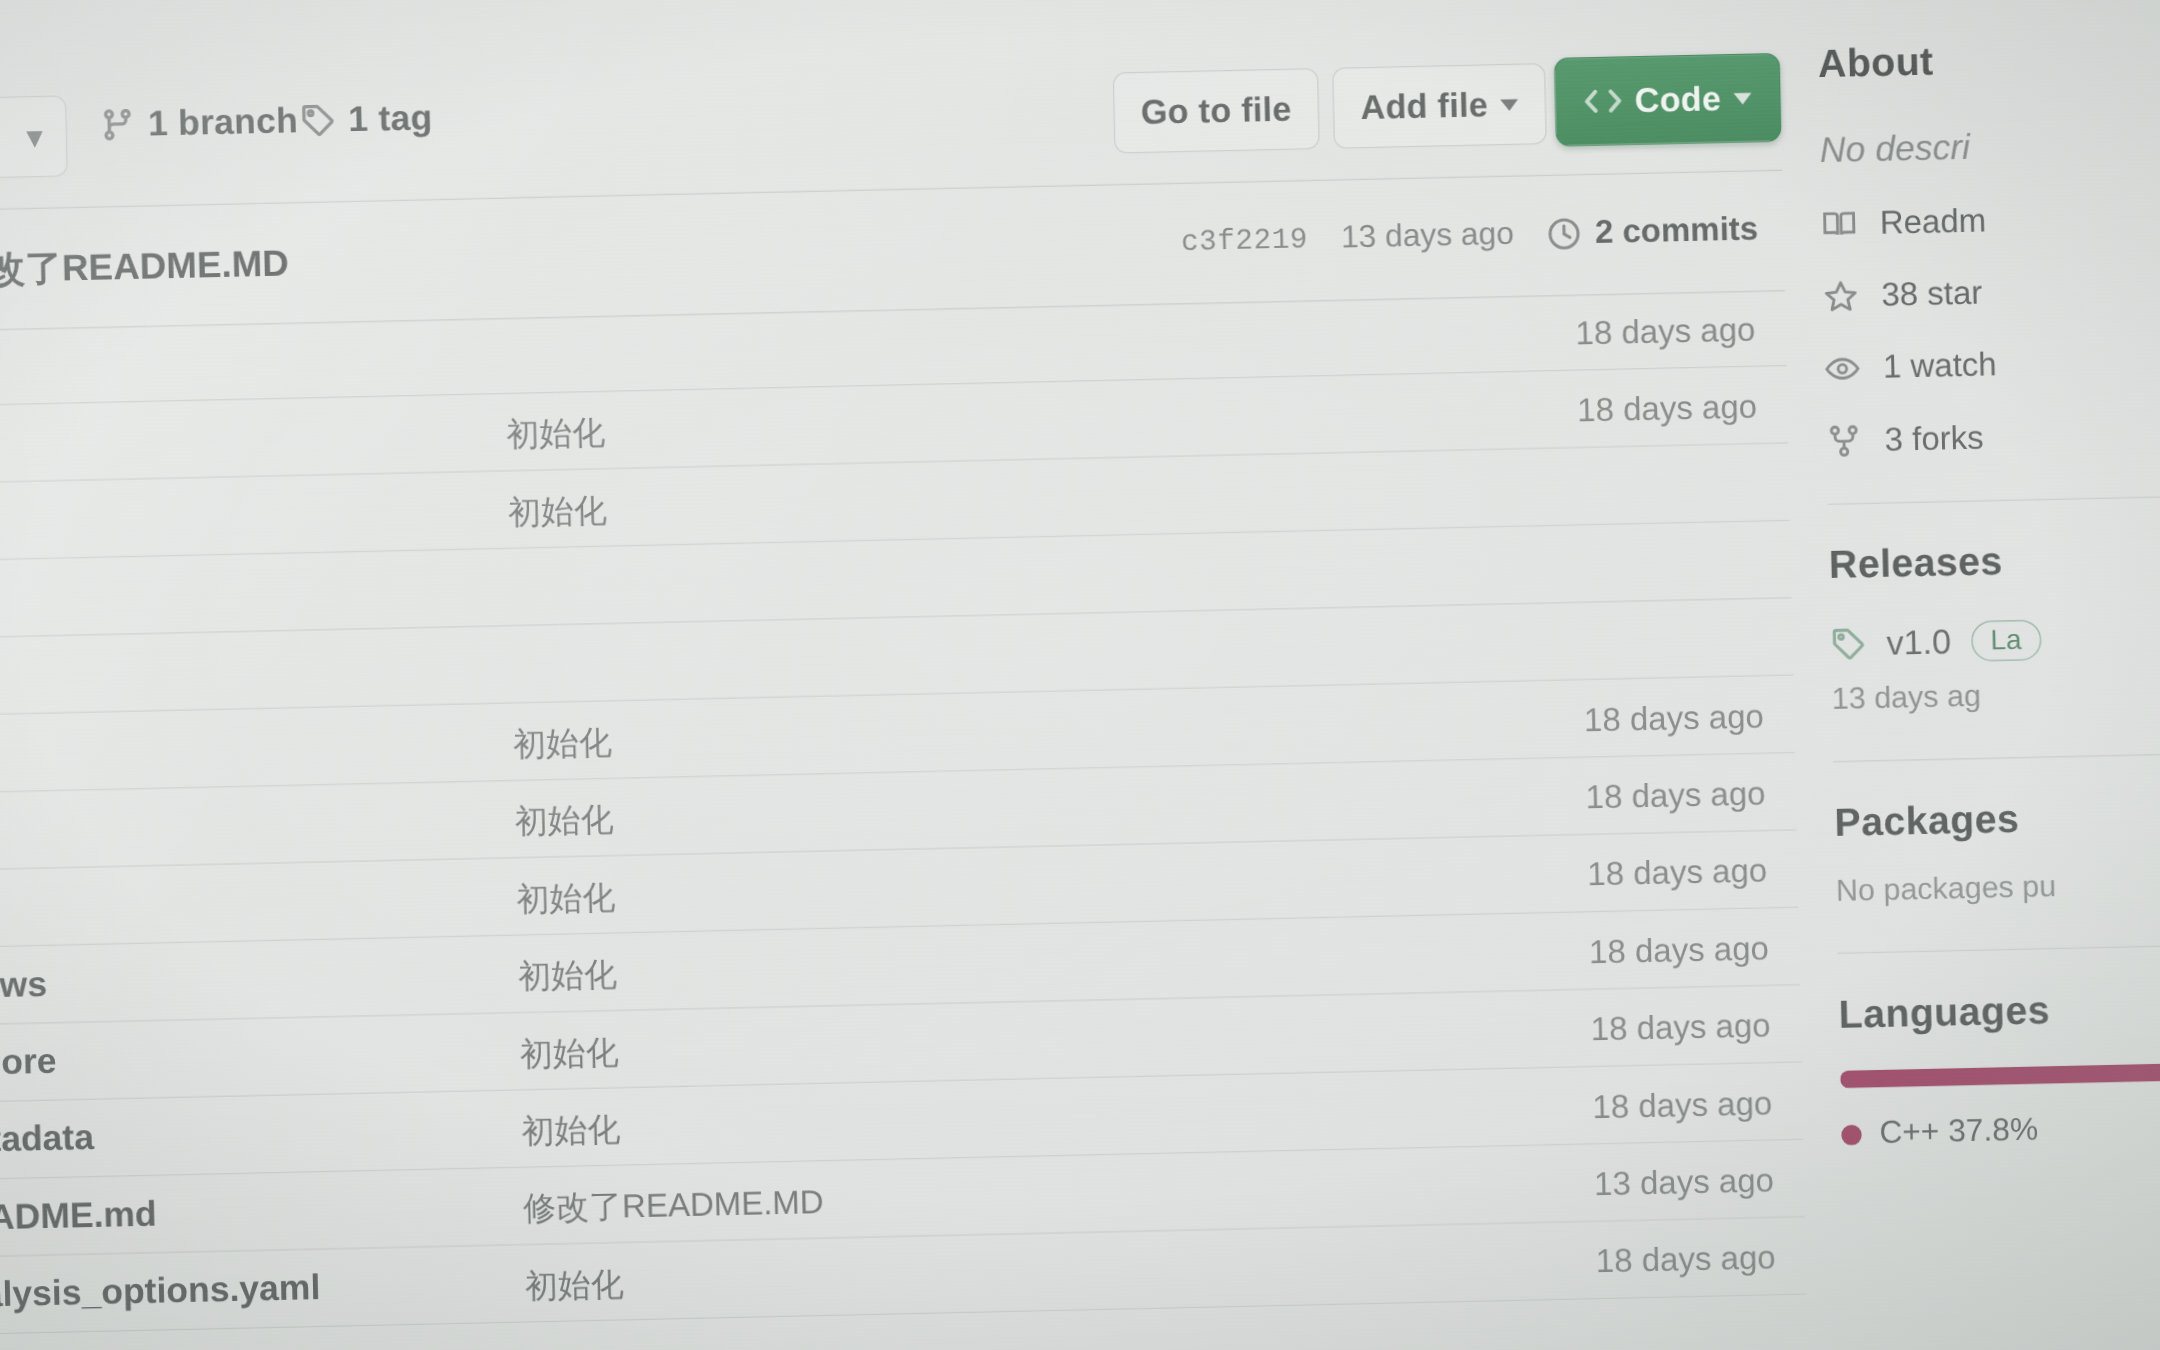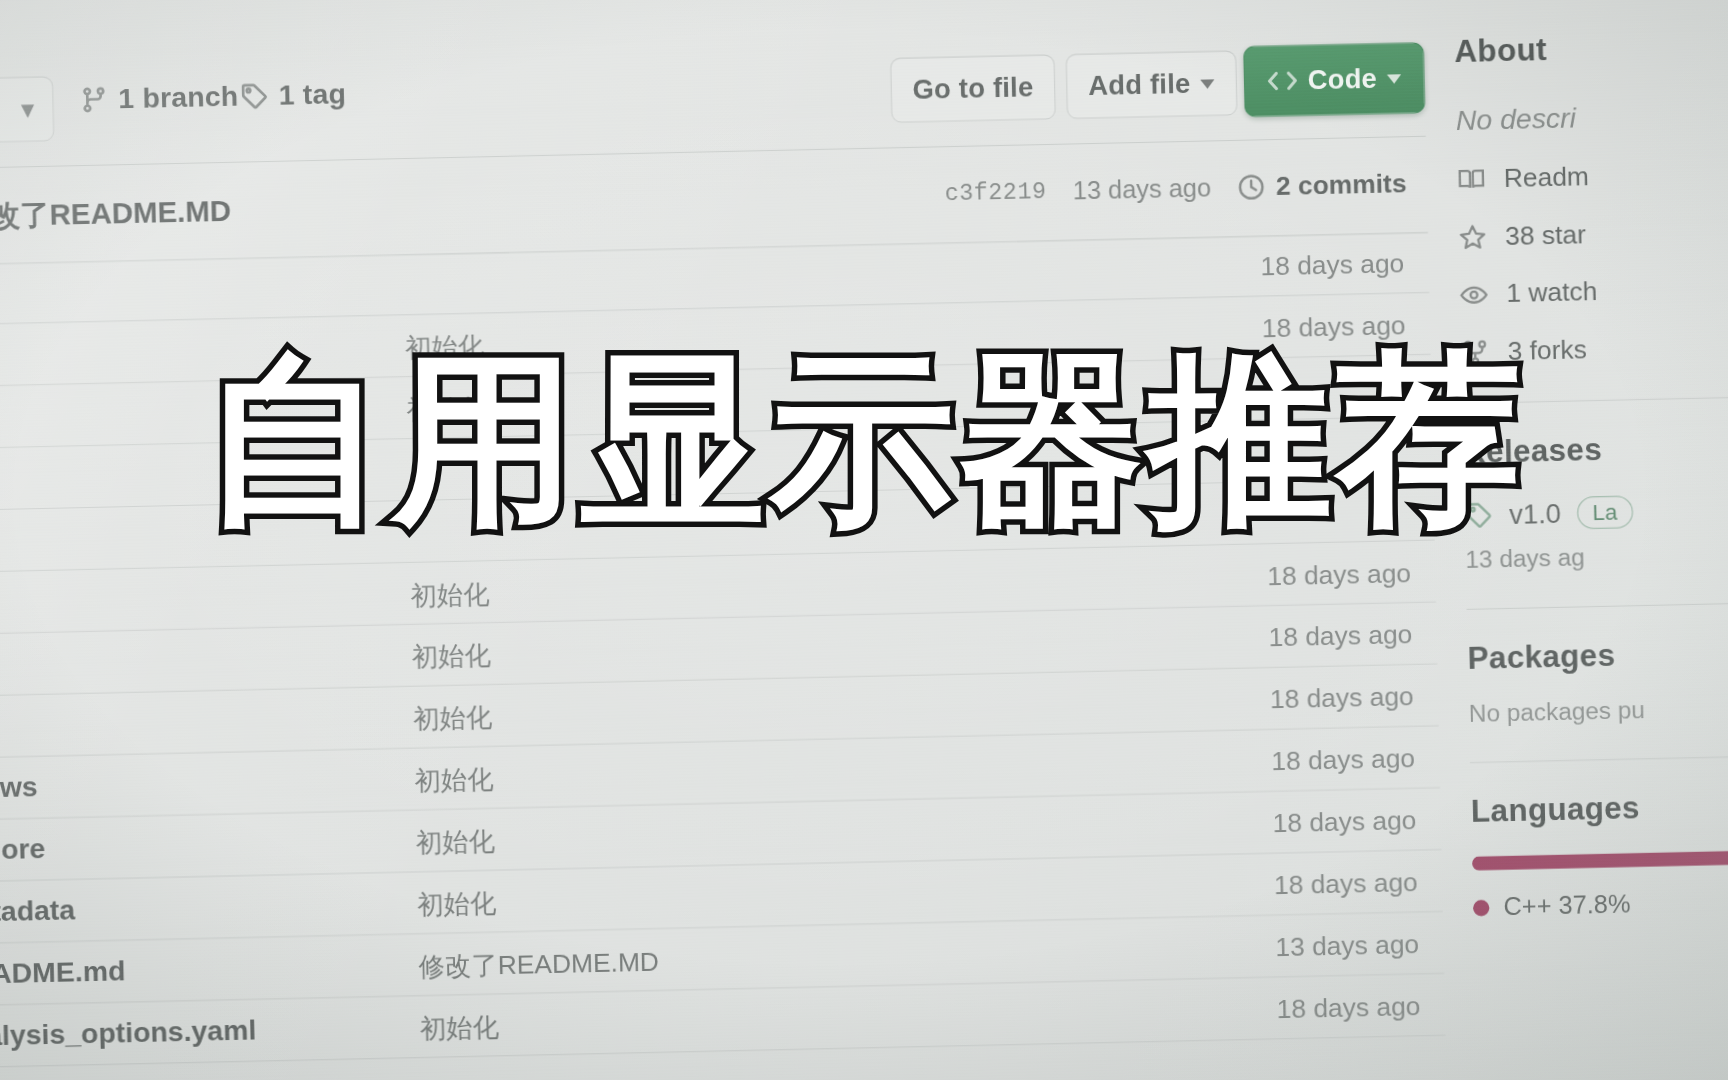--- a/index.html
+++ b/index.html
@@ -324,14 +324,13 @@
 
       </div>
     </div>
 
     <div class="moire"></div>
   </div>
 
   <div class="glare"></div>
   <div class="vignette"></div>
 
-  <div id="caption">自用显示器推荐</div>
 </div>
 
 </body></html>

